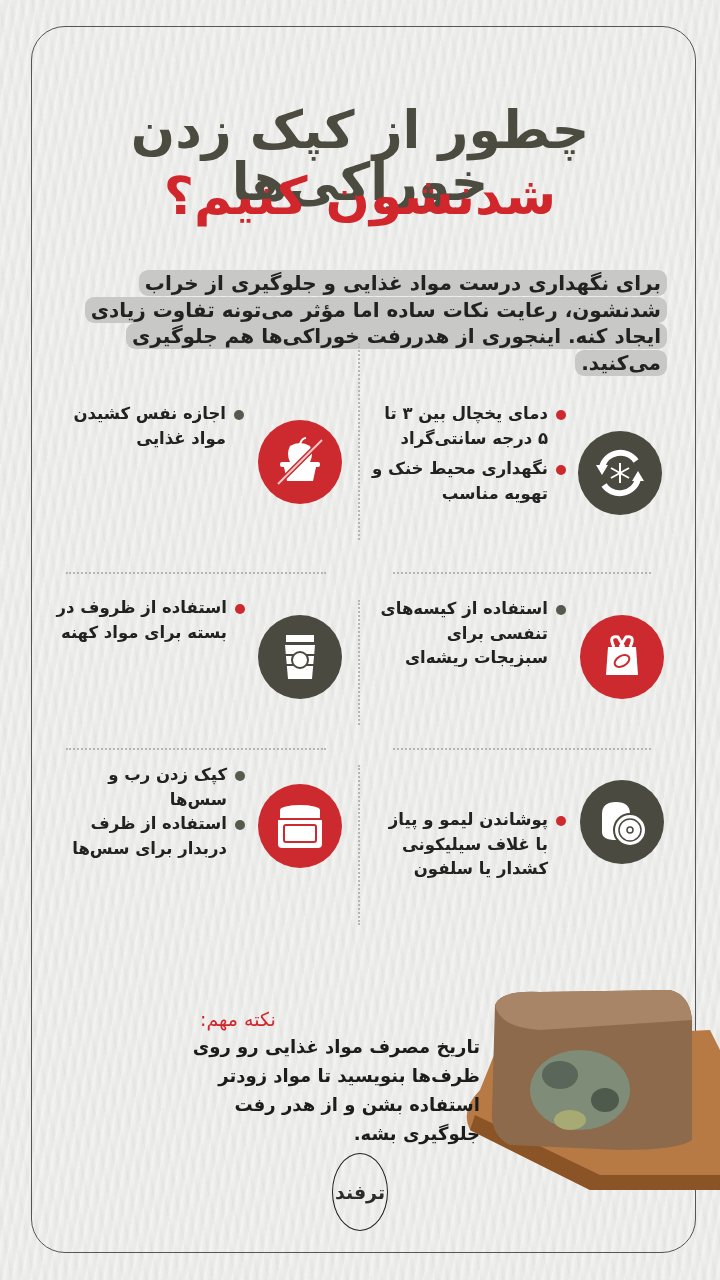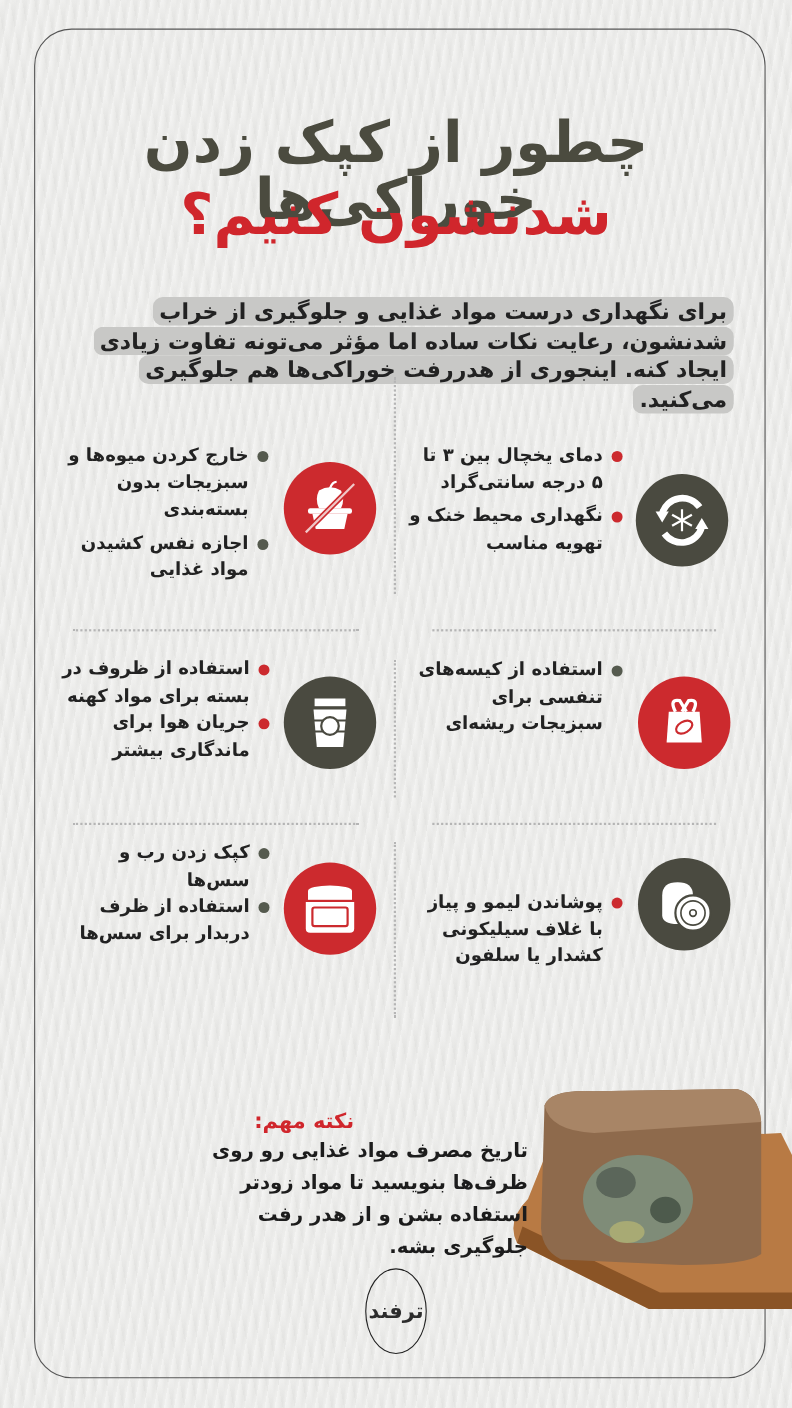--- a/index.html
+++ b/index.html
@@ -24,22 +24,22 @@
   .circle{position:absolute;width:84px;height:84px;border-radius:50%;
     display:flex;align-items:center;justify-content:center;}
   .circle.red{background:#cc2a2e;}
   .circle.dark{background:#4a4a40;}
   .circle svg{width:60px;height:60px;}
   .tips{position:absolute;direction:rtl;text-align:right;font-size:16.5px;font-weight:bold;
     color:#222;line-height:24.5px;list-style:none;margin:0;padding:0;}
   .tips li{position:relative;padding-right:20px;margin-bottom:6px;}
   .tips li::before{content:"";position:absolute;right:2px;top:8px;width:10px;height:10px;border-radius:50%;background:var(--dot);}
   .tips.tight li{margin-bottom:0;}
-  .note-h{position:absolute;left:200px;width:153px;top:1008px;text-align:center;direction:rtl;
-    font-size:19px;font-weight:bold;color:#d0262c;}
+  .note-h{position:absolute;left:200px;width:153px;top:1008px;text-align:left;direction:rtl;
+    font-size:19px;font-weight:normal;color:#d0262c;}
   .note-b{position:absolute;left:190px;width:290px;top:1032px;direction:rtl;text-align:right;
     font-size:18px;font-weight:bold;color:#1c1c1c;line-height:29px;}
   .bread{position:absolute;left:440px;top:960px;width:280px;height:230px;}
   .logo{position:absolute;left:332px;top:1153px;width:56px;height:78px;border:1.5px solid #222;
     border-radius:50%;display:flex;align-items:center;justify-content:center;
     font-weight:bold;font-size:19px;color:#2c2c2c;direction:rtl;box-sizing:border-box;}
 </style>
 </head>
 <body>
 
@@ -80,21 +80,20 @@
   <svg viewBox="0 0 60 60">
     <path d="M20 14 q10 -6 20 0 q4 8 0 16 h-20 q-4 -8 0 -16z" fill="#fff"></path>
     <path d="M30 12 q2 -6 6 -6" stroke="#fff" stroke-width="2" fill="none"></path>
     <rect x="10" y="30" width="40" height="5" rx="2" fill="#fff"></rect>
     <path d="M14 35 h32 l-3 14 h-26z" fill="#fff"></path>
     <line x1="8" y1="52" x2="52" y2="8" stroke="#cc2a2e" stroke-width="5"></line>
     <line x1="8" y1="52" x2="52" y2="8" stroke="#f0c8c8" stroke-width="2"></line>
   </svg>
 </div>
 <ul class="tips" style="left:56px;width:190px;top:402px;--dot:#555a4e;">
-  <li>خارج کردن میوه‌ها و سبزیجات بدون بسته‌بندی</li>
   <li>اجازه نفس کشیدن مواد غذایی</li>
 </ul>
 
 <div class="circle red" style="left:580px;top:615px;">
   <svg viewBox="0 0 60 60">
     <path d="M22 20 q-6 -12 4 -10 l6 10 M38 20 q6 -12 -4 -10 l-6 10" stroke="#fff" stroke-width="3" fill="none"></path>
     <path d="M16 20 h28 l2 28 h-32z" fill="#fff"></path>
     <ellipse cx="30" cy="34" rx="8" ry="5" fill="none" stroke="#cc2a2e" stroke-width="2" transform="rotate(-30 30 34)"></ellipse>
   </svg>
 </div>
@@ -106,21 +105,20 @@
   <svg viewBox="0 0 60 60">
     <rect x="16" y="8" width="28" height="7" fill="#fff"></rect>
     <path d="M15 18 h30 l-3 34 h-24z" fill="#fff"></path>
     <line x1="15" y1="28" x2="45" y2="28" stroke="#4a4a40" stroke-width="2"></line>
     <line x1="15" y1="38" x2="45" y2="38" stroke="#4a4a40" stroke-width="2"></line>
     <circle cx="30" cy="33" r="8" fill="#fff" stroke="#4a4a40" stroke-width="2"></circle>
   </svg>
 </div>
 <ul class="tips tight" style="left:52px;width:195px;top:596px;--dot:#cc2a2e;">
   <li>استفاده از ظروف در بسته برای مواد کهنه</li>
-  <li>جریان هوا برای ماندگاری بیشتر</li>
 </ul>
 
 <div class="circle dark" style="left:580px;top:780px;">
   <svg viewBox="0 0 60 60">
     <path d="M10 22 q0 -12 14 -12 q14 0 14 12 v18 q0 8 -14 8 q-14 0 -14 -8z" fill="#fff"></path>
     <circle cx="38" cy="38" r="16" fill="#fff" stroke="#4a4a40" stroke-width="2"></circle>
     <circle cx="38" cy="38" r="11" fill="none" stroke="#4a4a40" stroke-width="1.5"></circle>
     <circle cx="38" cy="38" r="3" fill="none" stroke="#4a4a40" stroke-width="1.5"></circle>
   </svg>
 </div>

